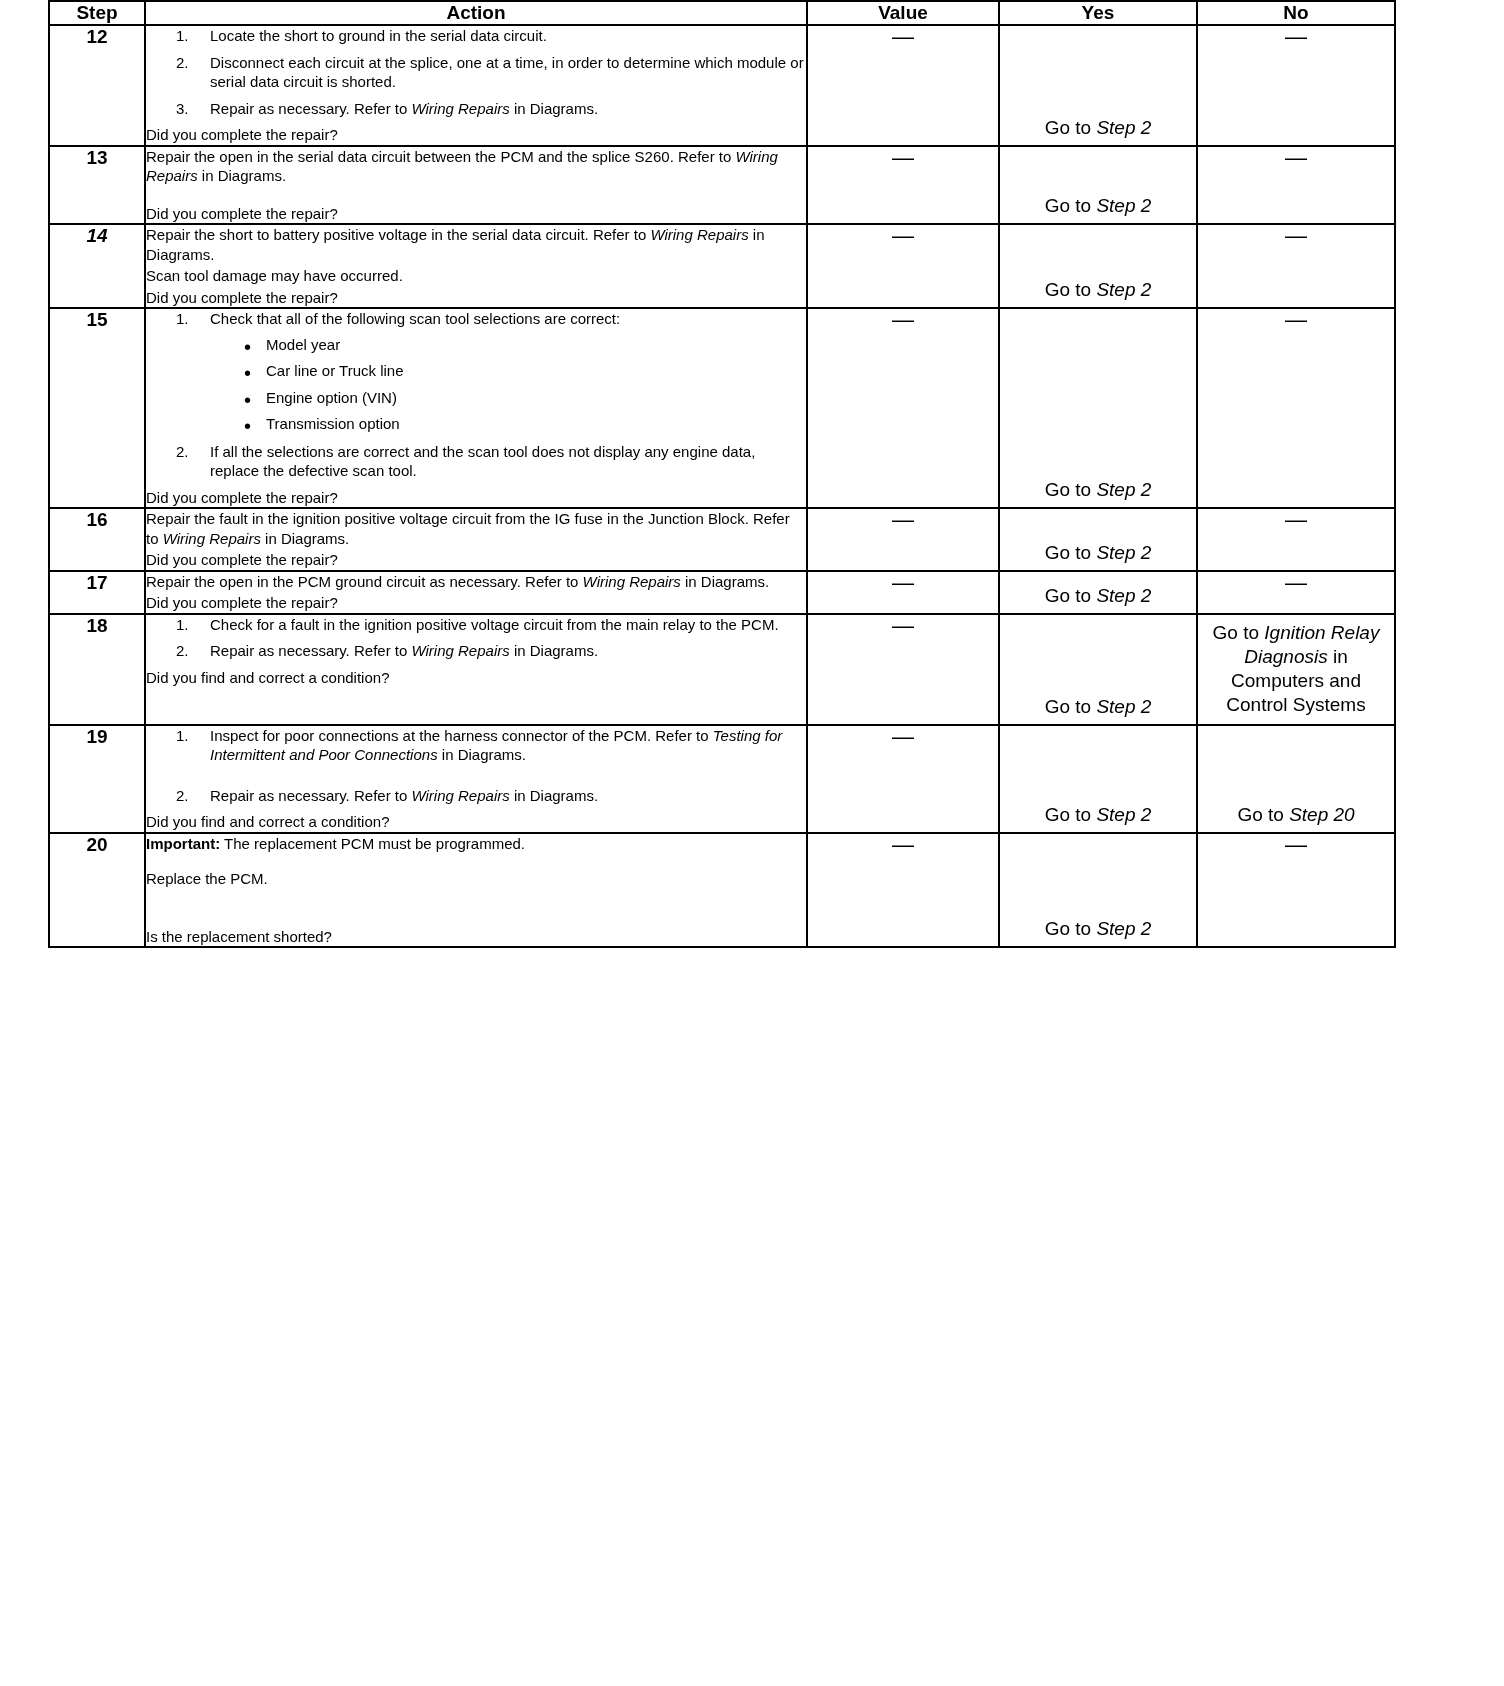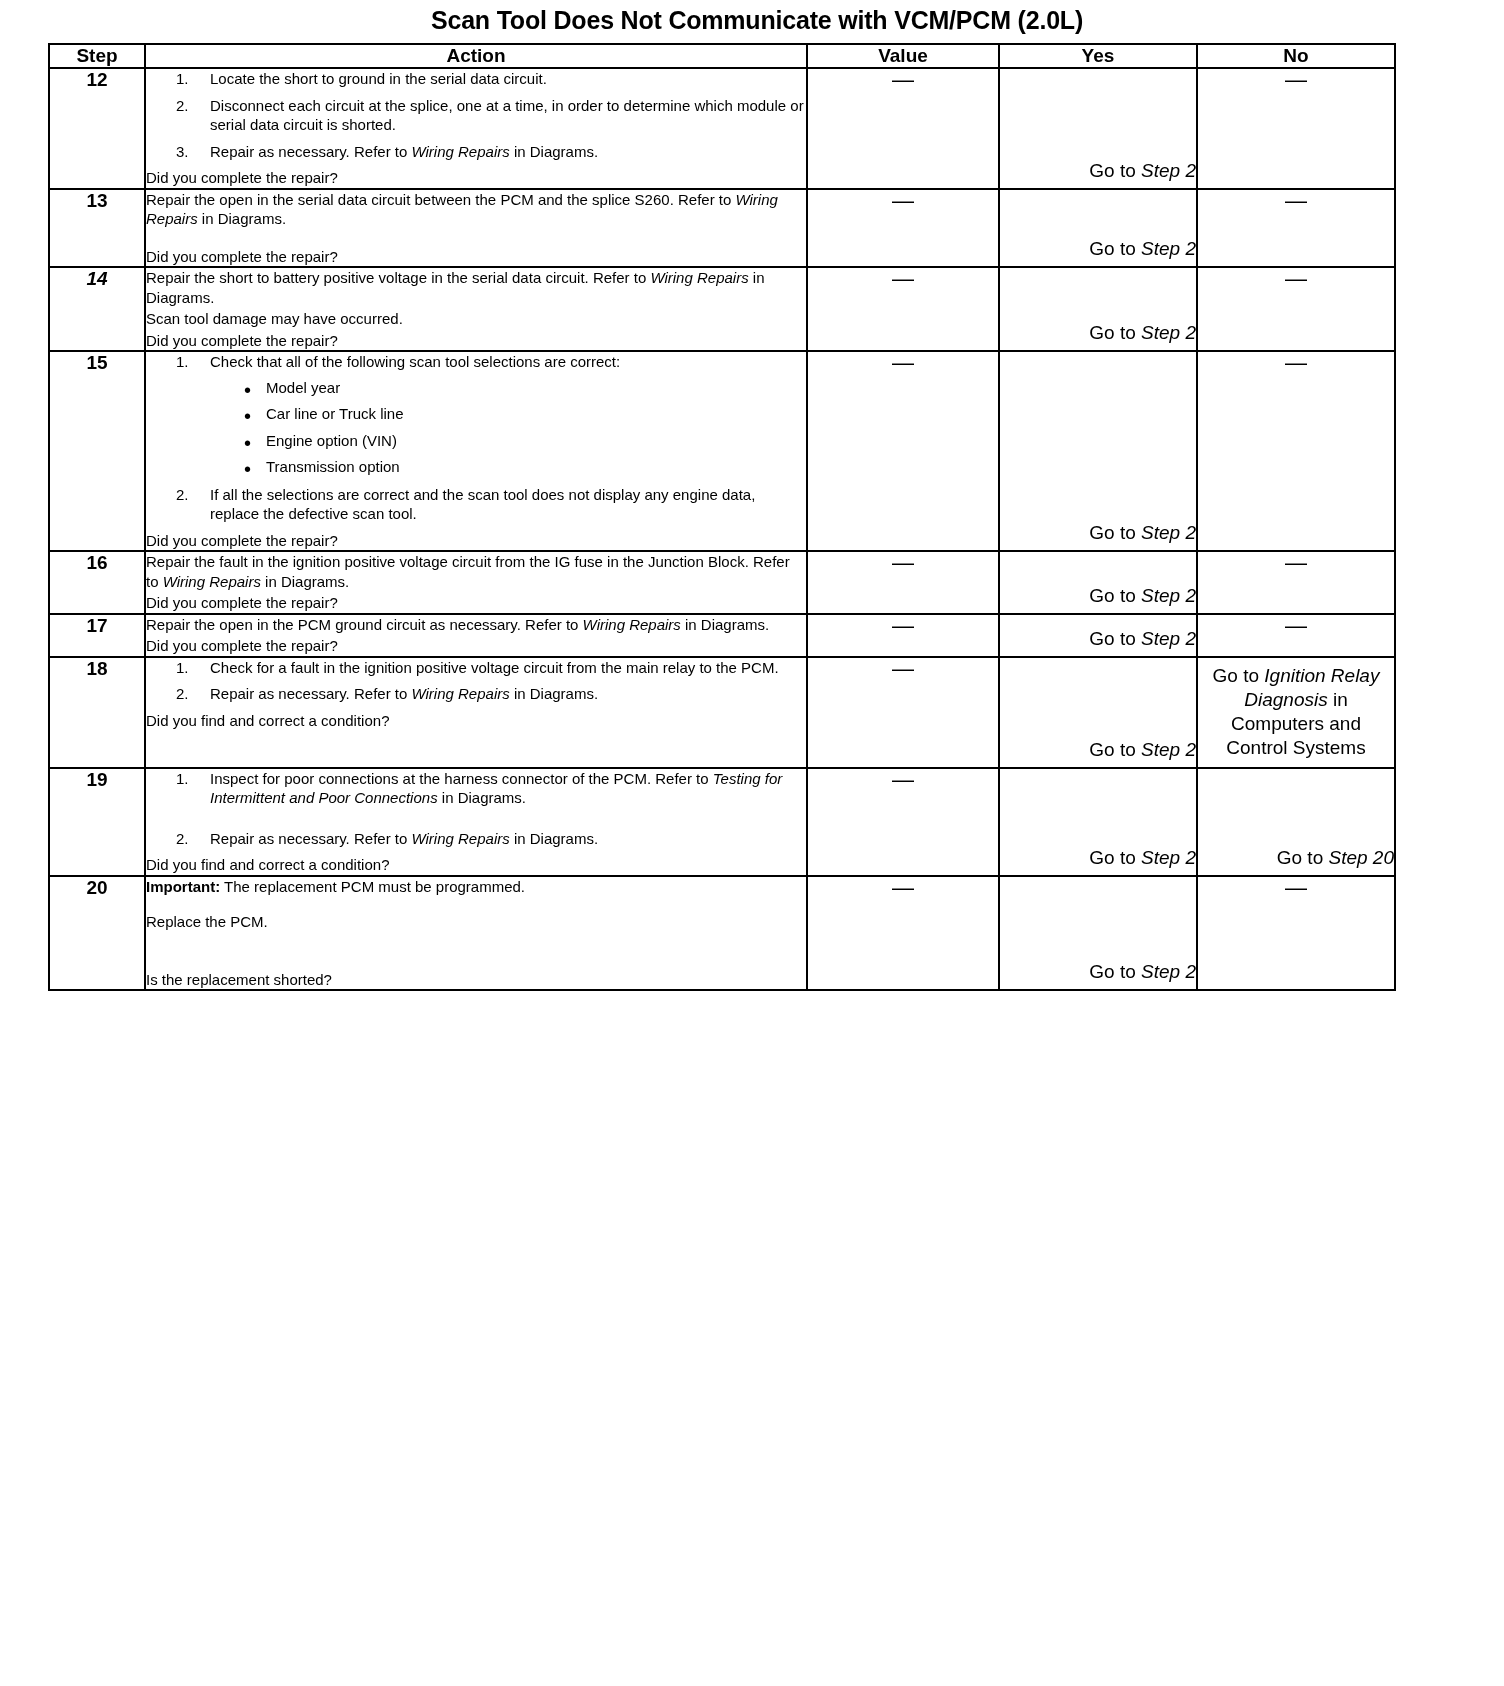--- a/index.html
+++ b/index.html
@@ -82,21 +82,21 @@
     display: block;
     text-align: center;
     font-size: 22px;
     line-height: 1;
   }
   .goto {
     position: absolute;
     left: 0;
     right: 0;
     bottom: 6px;
-    text-align: right;
+    text-align: center;
     font-size: 19px;
     white-space: nowrap;
   }
   .goto em { font-style: italic; }
   .center-block {
     text-align: center;
     font-size: 19px;
     line-height: 1.28;
     padding: 6px 4px;
   }
@@ -146,21 +146,20 @@
   .spacer-sm { height: 14px; }
   .spacer-md { height: 34px; }
   em.it { font-style: italic; }
   strong.bold { font-weight: bold; }
 </style>
 </head>
 <body>
 
 <div class="page">
 
-  <div class="doc-title">Scan Tool Does Not Communicate with VCM/PCM (2.0L)</div>
 
   <table class="diag">
     <colgroup>
       <col class="col-step">
       <col class="col-action">
       <col class="col-value">
       <col class="col-yes">
       <col class="col-no">
     </colgroup>
     <thead>

